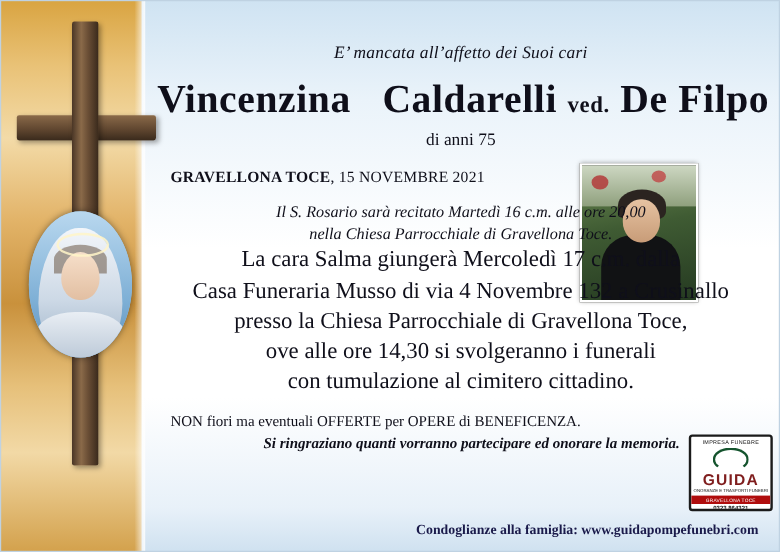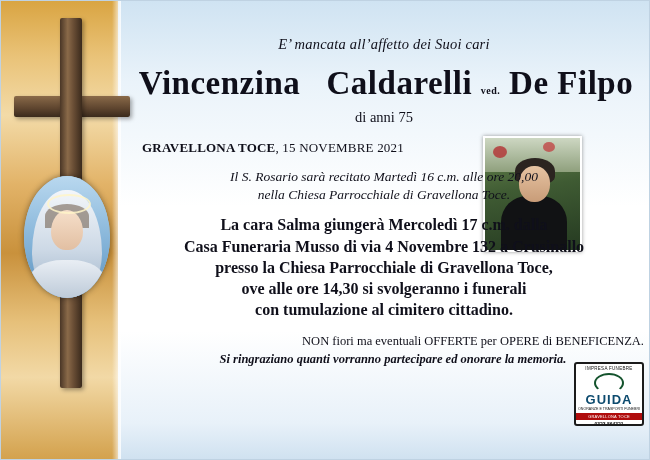--- a/index.html
+++ b/index.html
@@ -103,62 +103,62 @@
     margin-top:36px;font-size:14.5px;font-style:italic;letter-spacing:.2px;
   }
   .name{
     margin-top:12px;
     font-size:33px;
     font-weight:bold;
     letter-spacing:.5px;
     white-space:nowrap;
     padding-left:4px;
   }
-  .name .ved{ font-size:10px; font-weight:bold;text-align:center; }
+  .name .ved{ font-size:19px; font-weight:bold;text-align:center; }
   .age{ margin-top:7px;font-size:14.5px;text-align:center; }
   .announce{
     margin-top:14px;
     font-size:14px;font-style:italic;line-height:1.35;
     text-align:left;padding-left:30px;padding-right:128px;
   }
   .place{
     margin-top:14px;font-size:13px;font-weight:bold;letter-spacing:.2px;
     text-align:left;padding-left:18px;
   }
   .place span.normal{font-weight:normal;}
   .rosary{
     margin-top:12px;font-size:13.5px;font-style:italic;line-height:1.35;
     padding:0 24px;
   }
   .funeral{
-    margin-top:10px;font-size:16px;line-height:1.32;padding:0 16px;font-weight:bold;
+    font-size:19px;line-height:1.32;padding:0 16px;
   }
   .flowers{
-    margin-top:14px;font-size:12.5px;text-align:right;padding-left:18px;
+    margin-top:14px;font-size:12.5px;text-align:left;padding-left:18px;
   }
   .thanks{
     margin-top:3px;font-size:12.5px;font-weight:bold;font-style:italic;
     text-align:center;padding-left:18px;
   }
   .condolences{
     position:absolute;right:18px;bottom:12px;
     font-size:11.5px;font-weight:bold;color:#1a1a4a;
   }
   
   .logo{
     position:absolute;right:6px;bottom:34px;width:66px;height:60px;
     border:2px solid #1b1b1b;border-radius:3px;background:#ffffff;
     font-family:"Liberation Sans", sans-serif;text-align:center;overflow:hidden;
   }
   .logo .top{font-size:4.5px;letter-spacing:.3px;color:#111;margin-top:2px;line-height:1.25;}
   .logo .wreath{
     margin:1px auto 0;width:26px;height:16px;border:2px solid #14532d;border-radius:50%;
     border-bottom-color:transparent;
   }
-  .logo .brand{font-size:13px;font-weight:bold;color:#0c4a6e;letter-spacing:1px;line-height:1;}
+  .logo .brand{font-size:13px;font-weight:bold;color:#7f1d1d;letter-spacing:1px;line-height:1;}
   .logo .sub{font-size:3.6px;color:#111;line-height:1.3;margin-top:1px;}
   .logo .strip{margin-top:2px;background:#b00d0d;color:#fff;font-size:4px;padding:1px 0;letter-spacing:.2px;}
   .logo .phone{font-size:5px;color:#111;margin-top:1px;font-weight:bold;}
   
   .frame{
     position:absolute;inset:0;border:1px solid #bfd2e2;pointer-events:none;
   }
 </style>
 </head>
 <body>
@@ -228,15 +228,16 @@
 
   <div class="logo">
     <div class="top">IMPRESA  FUNEBRE</div>
     <div class="wreath"></div>
     <div class="brand">GUIDA</div>
     <div class="sub">ONORANZE E TRASPORTI FUNEBRI</div>
     <div class="strip">GRAVELLONA TOCE</div>
     <div class="phone">0323 864321</div>
   </div>
 
+  <div class="condolences">Condoglianze alla famiglia: www.guidapompefunebri.com</div>
 
   <div class="frame"></div>
 </div>
 
 </body></html>

